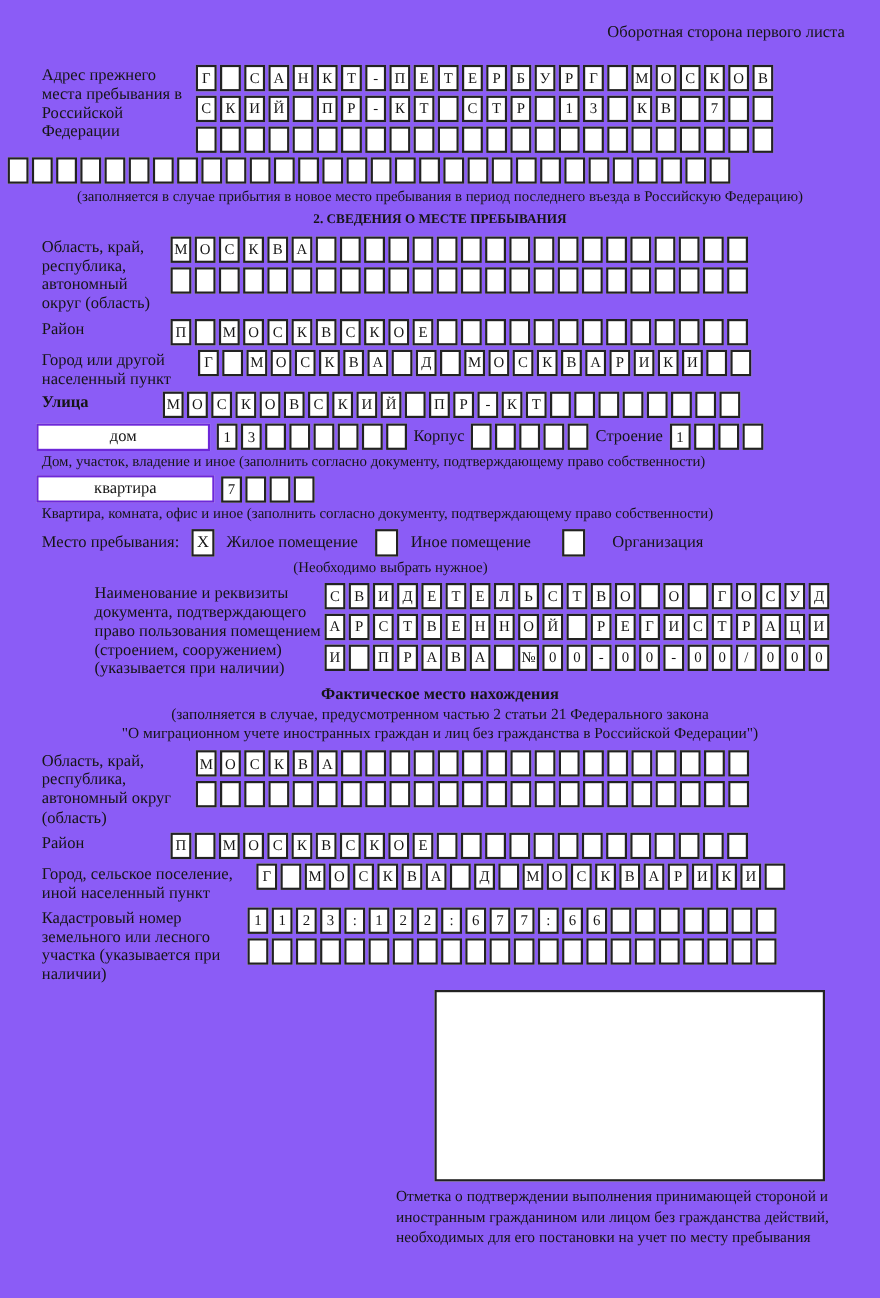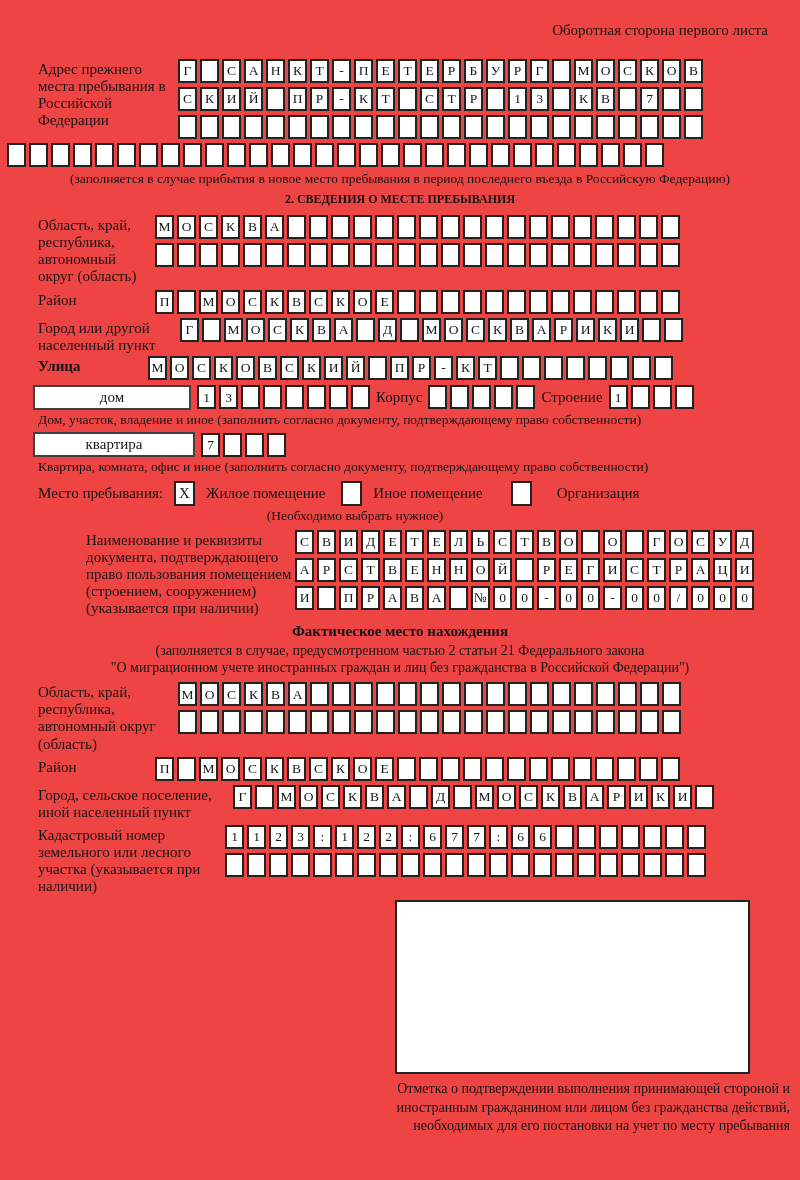--- a/index.html
+++ b/index.html
@@ -1,19 +1,19 @@
 <!DOCTYPE html>
 <html><head>
 <meta charset="utf-8">
 <style>
   * { margin:0; padding:0; box-sizing:border-box; }
   html,body { background:#fff; }
   .page {
     position:relative; width:800px; height:1180px; margin:0 auto;
-    background:#ef4444; color:#151515; overflow:hidden;
+    background:#8b5cf6; color:#151515; overflow:hidden;
     font-family:"Liberation Serif","DejaVu Serif",serif;
     font-size:15px; line-height:1.14;
   }
   .hdr-note { text-align:right; padding:22px 32px 0 0; }
 
   .field { display:flex; margin-left:38px; margin-top:4px; }
   .flabel { flex:none; padding-top:2px; }
   .w140{width:140px;} .w117{width:117px;} .w142{width:142px;} .w110{width:110px;font-weight:bold;}
   .w209{width:209px;margin-left:48px;} .w195{width:195px;} .w187{width:187px;}
 
@@ -26,41 +26,41 @@
   }
   .fullrow { margin:4px 0 0 7px; }
 
   .caption { text-align:center; font-size:13.5px; margin-top:4px; }
   .caption-left { font-size:13.5px; margin:2px 0 0 38px; }
   .sec-title { text-align:center; font-weight:bold; font-size:12px; margin-top:7px; }
   .sub-title { text-align:center; font-weight:bold; font-size:15px; margin-top:6px; }
 
   .inline-row { display:flex; align-items:center; margin-left:33px; margin-top:5px; }
   .wide-box {
-    flex:none; height:25px; border:2px solid #404040;
+    flex:none; height:25px; border:2px solid #6d28d9;
     display:flex; align-items:center; justify-content:center; background:#fff;
   }
   .dom-box { width:158px; }
   .kv-box { width:162px; }
   .ib-lab { padding:0 6px; }
   .gap6 { width:6px; flex:none; }
 
   .mesto-row { display:flex; align-items:center; margin-left:38px; margin-top:7px; }
   .chk {
     flex:none; width:21px; height:25px; border:2px solid #222; background:#fff;
     display:inline-flex; align-items:center; justify-content:center;
     font-size:15px; margin:0 11px;
   }
   .mesto-note { width:430px; margin-left:140px; text-align:center; font-size:13.5px; margin-top:2px; }
 
   .fact-cap { text-align:center; font-size:14px; margin-top:3px; }
 
   .stamp-wrap { width:430px; margin-left:360px; margin-top:5px; }
   .stamp-box { width:355px; height:174px; border:2px solid #222; margin-left:35px; background:#fff; }
-  .stamp-cap { text-align:right; font-size:14px; margin-top:6px; line-height:1.33; }
+  .stamp-cap { text-align:left; font-size:14px; margin-top:6px; line-height:1.33; }
 </style>
 </head>
 <body>
 
 <div class="page">
 
   <div class="hdr-note">Оборотная сторона первого листа</div>
 
   <div class="field" style="margin-top:20px;">
     <div class="flabel w140">Адрес прежнего места пребывания в Российской Федерации</div>

